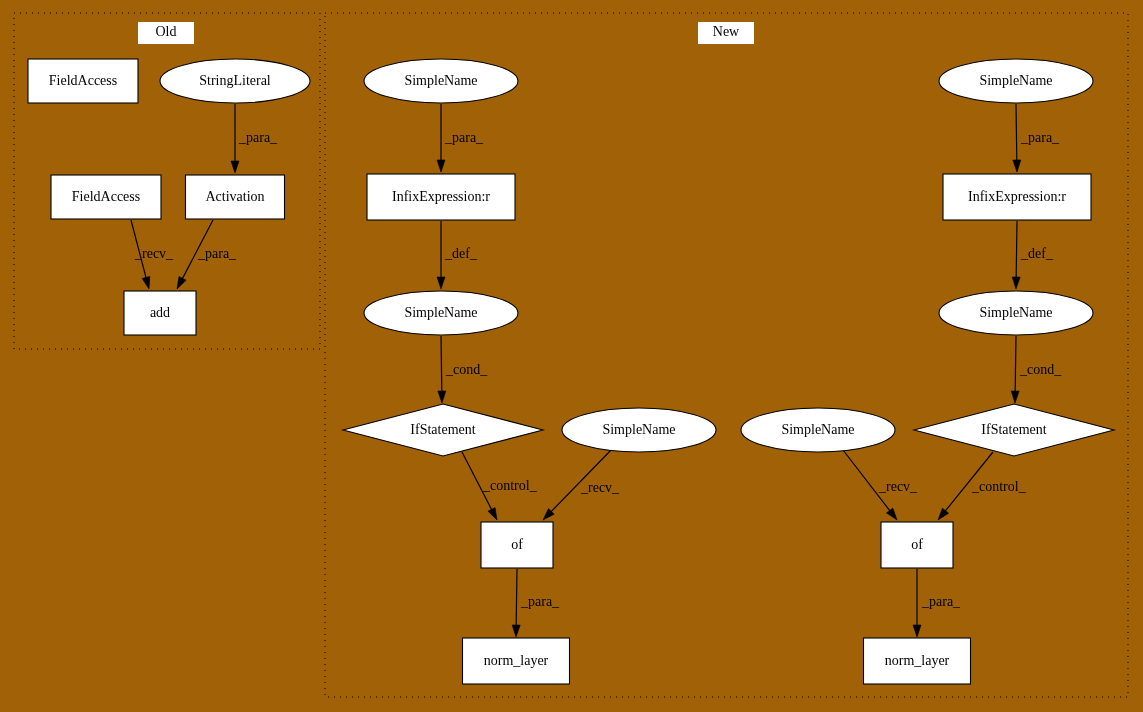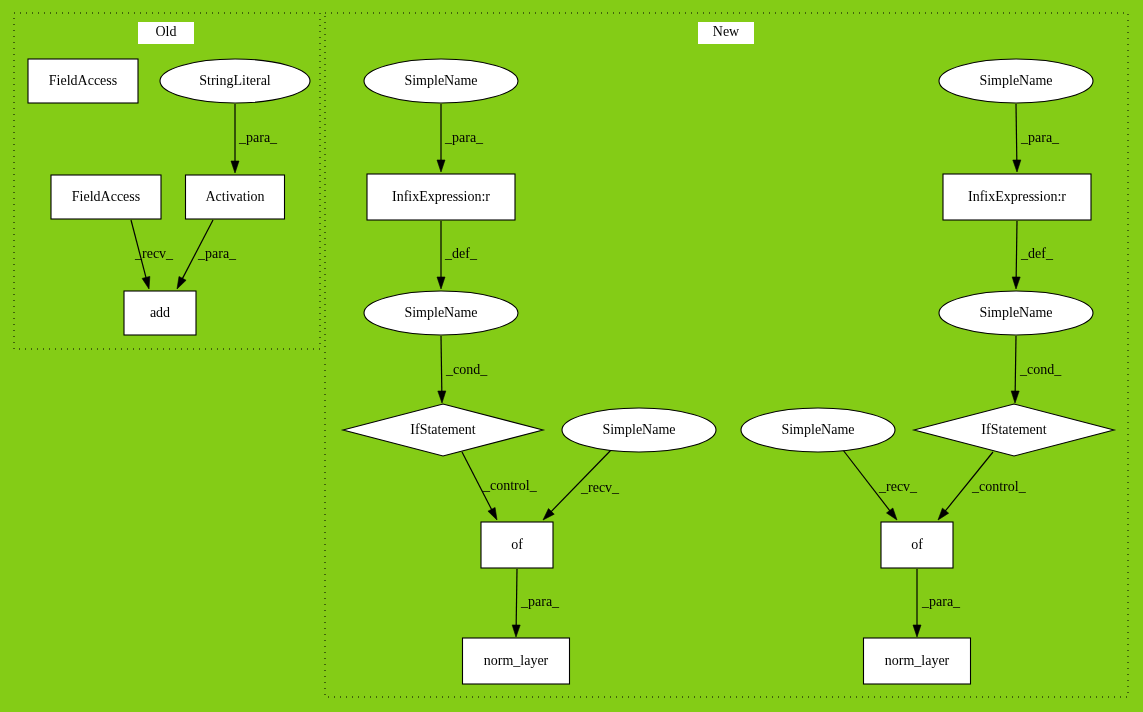--- a/index.html
+++ b/index.html
@@ -7,21 +7,21 @@
     padding: 0;
     background: #ffffff;
   }
   body {
     font-family: "Liberation Serif", serif;
   }
   #canvas-wrap {
     position: relative;
     width: 1143px;
     height: 712px;
-    background: #84cc16;
+    background: #a16207;
     overflow: hidden;
   }
   svg#graph {
     display: block;
     width: 1143px;
     height: 712px;
   }
   .cluster-box {
     fill: none;
     stroke: #000000;

